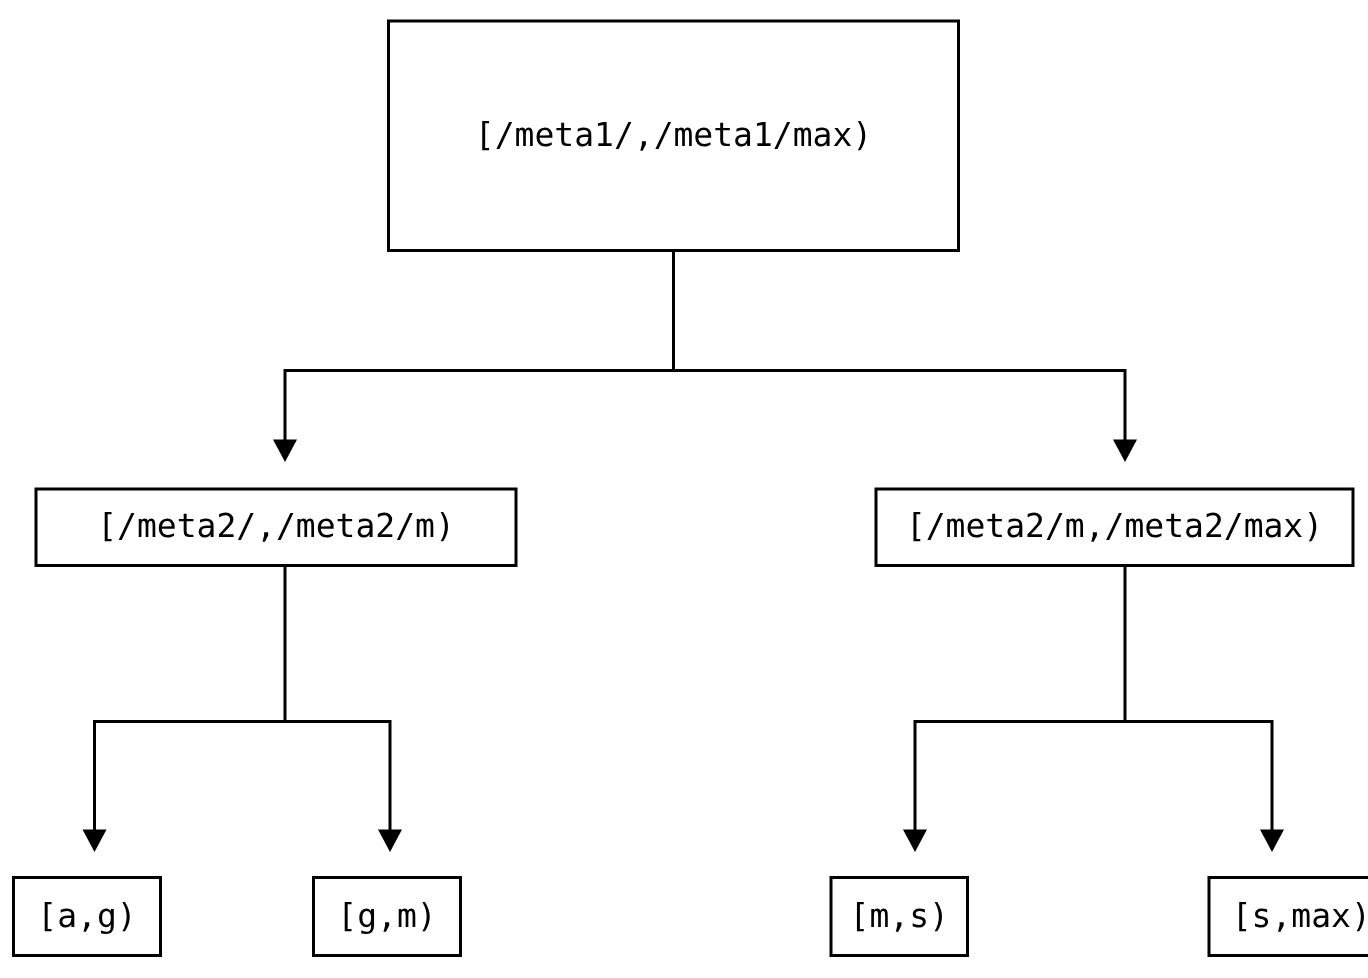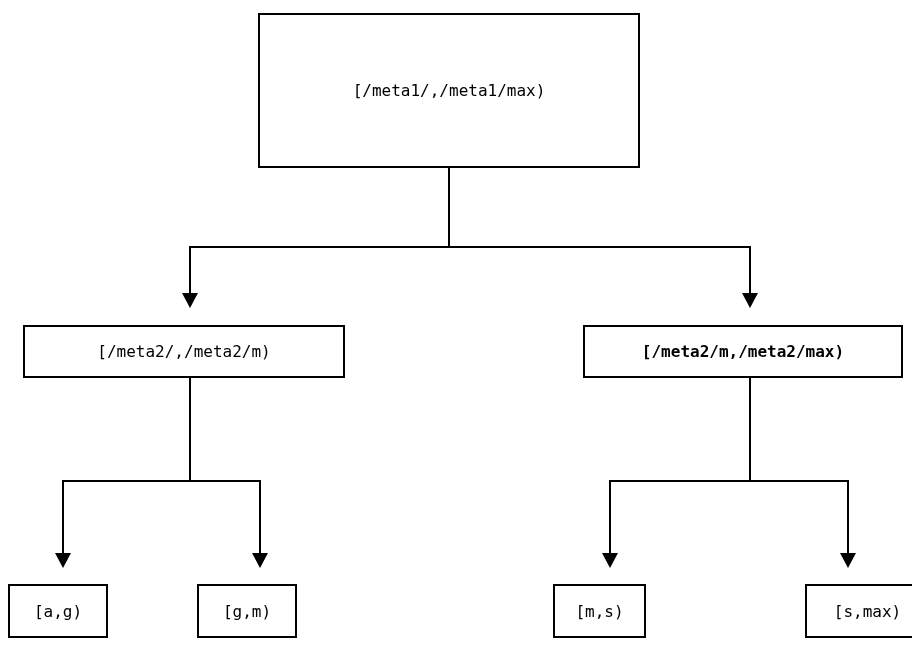--- a/index.html
+++ b/index.html
@@ -25,29 +25,29 @@
   }
   .node {
     position: absolute;
     box-sizing: border-box;
     border: 2px solid #000000;
     background: #ffffff;
     display: flex;
     align-items: center;
     justify-content: center;
     color: #000000;
-    font-size: 16px;
+    font-size: 22px;
     white-space: nowrap;
     letter-spacing: 0;
   }
   .node-root   { left: 258px; top: 13px;  width: 382px; height: 155px; }
   .node-l2a    { left: 23px;  top: 325px; width: 322px; height: 53px; align-items: center; }
-  .node-l2b    { left: 583px; top: 325px; width: 320px; height: 53px; font-weight: bold; }
+  .node-l2b    { left: 583px; top: 325px; width: 320px; height: 53px; }
   .node-leaf1  { left: 8px;   top: 584px; width: 100px; height: 54px; align-items: center; }
-  .node-leaf2  { left: 197px; top: 584px; width: 100px; height: 54px; }
+  .node-leaf2  { left: 208px; top: 584px; width: 100px; height: 54px; }
   .node-leaf3  { left: 553px; top: 584px; width: 93px; height: 54px; }
   .node-leaf4  { left: 778px; top: 584px; width: 125px; height: 54px; margin-left: 27px; }
 </style>
 </head>
 <body>
 
 <div class="canvas">
 
   <svg class="connectors" viewBox="0 0 912 652" xmlns="http://www.w3.org/2000/svg">
 

